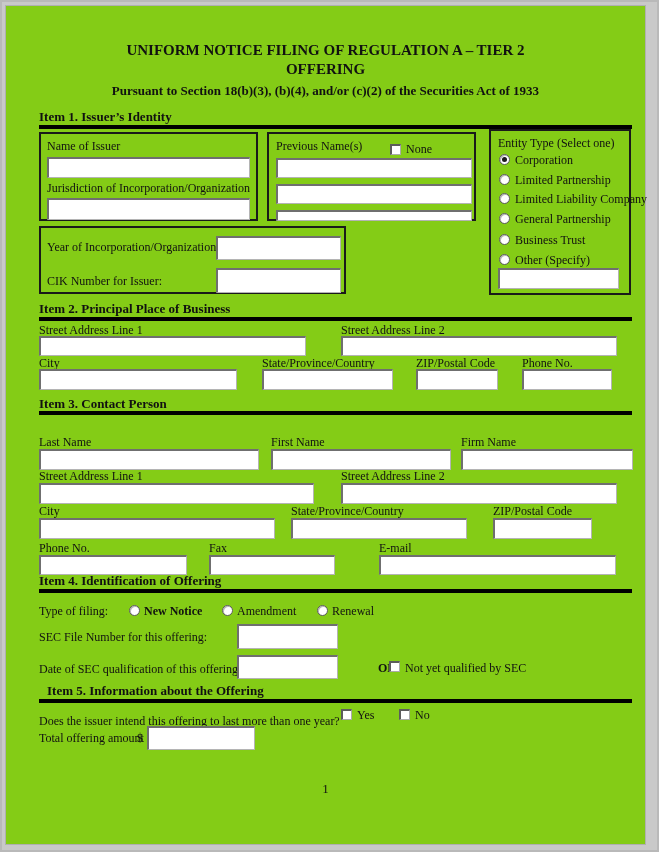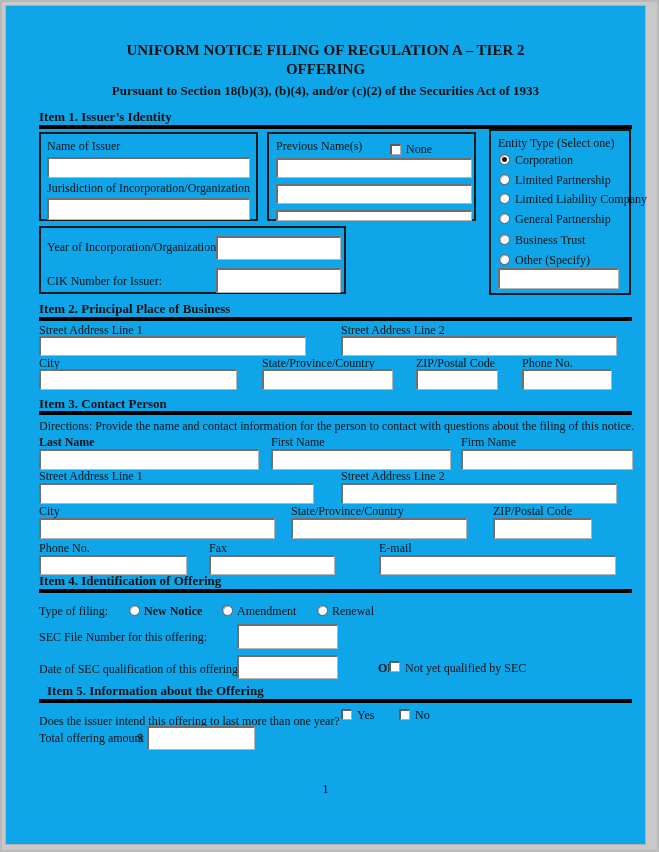--- a/index.html
+++ b/index.html
@@ -5,21 +5,21 @@
   html,body { margin:0; padding:0; background:#e9e9e9; }
   .viewport {
     position:relative; width:659px; height:852px;
     background:#c9c9c9; box-sizing:border-box;
     border:2px solid #b9b9b9;
     font-family:"Liberation Serif", serif; color:#111;
     overflow:hidden;
   }
   .page {
     position:absolute; left:3px; top:3px; width:641px; height:840px;
-    background:#0ea5e9; border:1px solid #b0b0b0; box-sizing:border-box;
+    background:#84cc16; border:1px solid #b0b0b0; box-sizing:border-box;
   }
   .lbl { position:absolute; font-size:12px; line-height:13px; white-space:nowrap; color:#111; }
   .bold { font-weight:bold;margin-left:28px; }
   .title { position:absolute; left:0; right:0; text-align:center; font-weight:bold; font-size:15px; }
   .subtitle { position:absolute; left:0; right:0; text-align:center; font-size:13px; }
   .item-head { position:absolute; font-weight:bold; font-size:13px; white-space:nowrap; }
   .hrule { position:absolute; left:33px; width:593px; height:4px; background:#000; }
   .gbox { position:absolute; border:2px solid #1a1a1a; box-sizing:border-box; }
   .field {
     position:absolute; background:#fff; box-sizing:border-box;
@@ -106,22 +106,21 @@
     <input type="text" class="field" style="left: 33px; top: 363px; width: 198px; height: 21px;">
     <span class="lbl" style="left:256px; top:351px;">State/Province/Country</span>
     <input type="text" class="field" style="left: 256px; top: 363px; width: 131px; height: 21px;">
     <span class="lbl" style="left:410px; top:351px;">ZIP/Postal Code</span>
     <input type="text" class="field" style="left: 410px; top: 363px; width: 82px; height: 21px;">
     <span class="lbl" style="left:516px; top:351px;">Phone No.</span>
     <input type="text" class="field" style="left: 516px; top: 363px; width: 90px; height: 21px;">
 
     <div class="item-head" style="left:33px; top:390px;">Item 3. Contact Person</div>
     <div class="hrule" style="top:405px;"></div>
-    <span class="lbl" style="left:33px; top:414px;">Directions: Provide the name and contact information for the person to contact with questions about the filing of this notice.</span>
-    <span class="lbl" style="left:33px; top:430px;font-weight:bold;">Last Name</span>
+    <span class="lbl" style="left:33px; top:430px;">Last Name</span>
     <input type="text" class="field" style="left: 33px; top: 443px; width: 220px; height: 21px;">
     <span class="lbl" style="left:265px; top:430px;">First Name</span>
     <input type="text" class="field" style="left: 265px; top: 443px; width: 180px; height: 21px;">
     <span class="lbl" style="left:455px; top:430px;">Firm Name</span>
     <input type="text" class="field" style="left: 455px; top: 443px; width: 172px; height: 21px;">
     <span class="lbl" style="left:33px; top:464px;">Street Address Line 1</span>
     <input type="text" class="field" style="left: 33px; top: 477px; width: 275px; height: 21px;">
     <span class="lbl" style="left:335px; top:464px;">Street Address Line 2</span>
     <input type="text" class="field" style="left: 335px; top: 477px; width: 276px; height: 21px;">
     <span class="lbl" style="left:33px; top:499px;">City</span>

